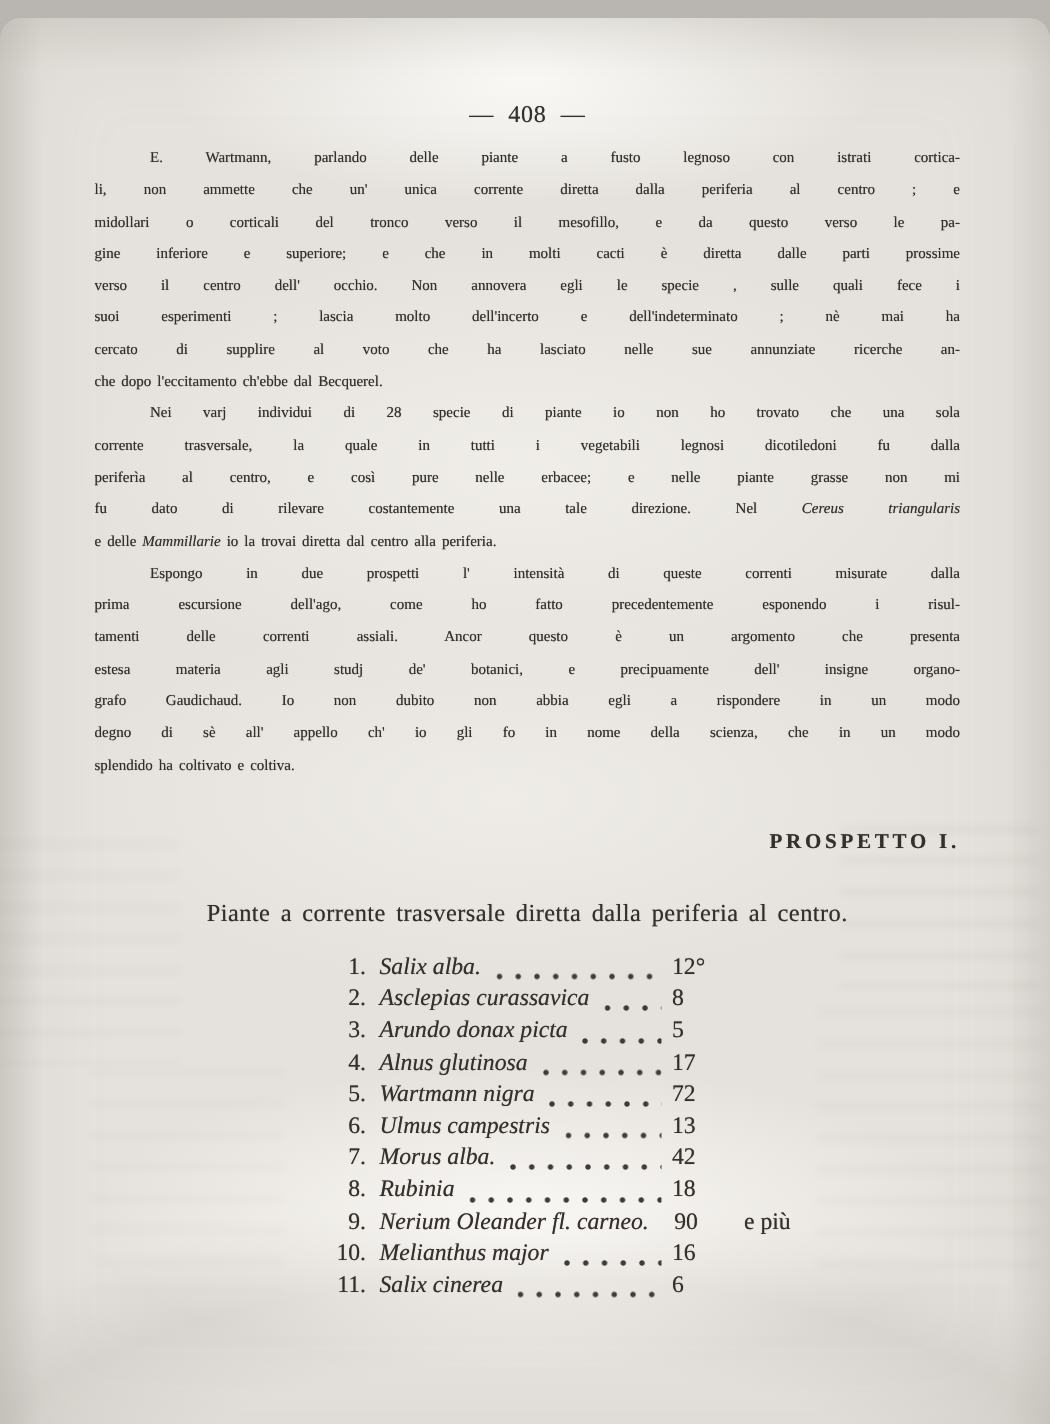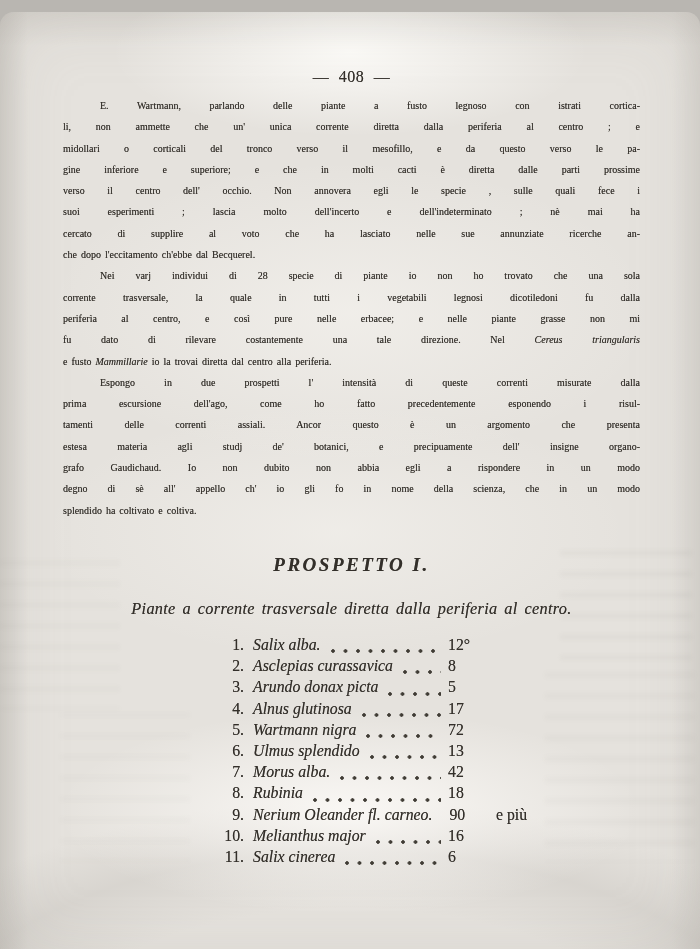--- a/index.html
+++ b/index.html
@@ -37,25 +37,25 @@
   .line{
     text-align:justify; text-align-last:justify;
     height:21.3px; overflow:hidden; white-space:normal;
   }
   .line.last{ text-align-last:left; }
   .line.first{ text-indent:37px; }
   em{ }
 
   .heading{
     position:absolute; left:63px; width:577px; top:542px;
-    text-align:center; font-size:19px; font-weight:700; letter-spacing:2.5px;font-style:italic;
+    text-align:right; font-size:14px; font-weight:700; letter-spacing:2.5px;
   }
   .subtitle{
     position:absolute; left:63px; width:577px; top:587px;
-    text-align:center; font-style:italic; font-size:16.3px;
+    text-align:center; font-size:16.3px;
     letter-spacing:.3px; word-spacing:2.5px;
   }
 
   .prospetto-list{
     position:absolute; left:208px; top:622px;
     font-size:15.8px; line-height:21.2px;
   }
   .row{
     position:relative; display:flex; align-items:baseline;
     width:280px; height:21.2px;
@@ -109,21 +109,21 @@
         <div class="line"><span>verso il centro dell' occhio. Non annovera egli le specie , sulle quali fece i</span></div>
         <div class="line"><span>suoi esperimenti ; lascia molto dell'incerto e dell'indeterminato ; nè mai ha</span></div>
         <div class="line"><span>cercato di supplire al voto che ha lasciato nelle sue annunziate ricerche an-</span></div>
         <div class="line last"><span>che dopo l'eccitamento ch'ebbe dal Becquerel.</span></div>
       </div>
       <div class="para">
         <div class="line first"><span>Nei varj individui di 28 specie di piante io non ho trovato che una sola</span></div>
         <div class="line"><span>corrente trasversale, la quale in tutti i vegetabili legnosi dicotiledoni fu dalla</span></div>
         <div class="line"><span>periferìa al centro, e così pure nelle erbacee; e nelle piante grasse non mi</span></div>
         <div class="line"><span>fu dato di rilevare costantemente una tale direzione. Nel </span><em>Cereus triangularis</em></div>
-        <div class="line last"><span>e fusto </span><em>Mammillarie</em><span> io la trovai diretta dal centro alla periferia.</span></div>
+        <div class="line last"><span>e delle </span><em>Mammillarie</em><span> io la trovai diretta dal centro alla periferia.</span></div>
       </div>
       <div class="para">
         <div class="line first"><span>Espongo in due prospetti l' intensità di queste correnti misurate dalla</span></div>
         <div class="line"><span>prima escursione dell'ago, come ho fatto precedentemente esponendo i risul-</span></div>
         <div class="line"><span>tamenti delle correnti assiali. Ancor questo è un argomento che presenta</span></div>
         <div class="line"><span>estesa materia agli studj de' botanici, e precipuamente dell' insigne organo-</span></div>
         <div class="line"><span>grafo Gaudichaud. Io non dubito non abbia egli a rispondere in un modo</span></div>
         <div class="line"><span>degno di sè all' appello ch' io gli fo in nome della scienza, che in un modo</span></div>
         <div class="line last"><span>splendido ha coltivato e coltiva.</span></div>
       </div>
@@ -159,21 +159,21 @@
         <span class="value">17</span>
       </div>
       <div class="row">
         <span class="num">5.</span>
         <em class="name">Wartmann nigra</em>
         <span class="leader"></span>
         <span class="value">72</span>
       </div>
       <div class="row">
         <span class="num">6.</span>
-        <em class="name">Ulmus splendido</em>
+        <em class="name">Ulmus campestris</em>
         <span class="leader"></span>
         <span class="value">13</span>
       </div>
       <div class="row">
         <span class="num">7.</span>
         <em class="name">Morus alba.</em>
         <span class="leader"></span>
         <span class="value">42</span>
       </div>
       <div class="row">

